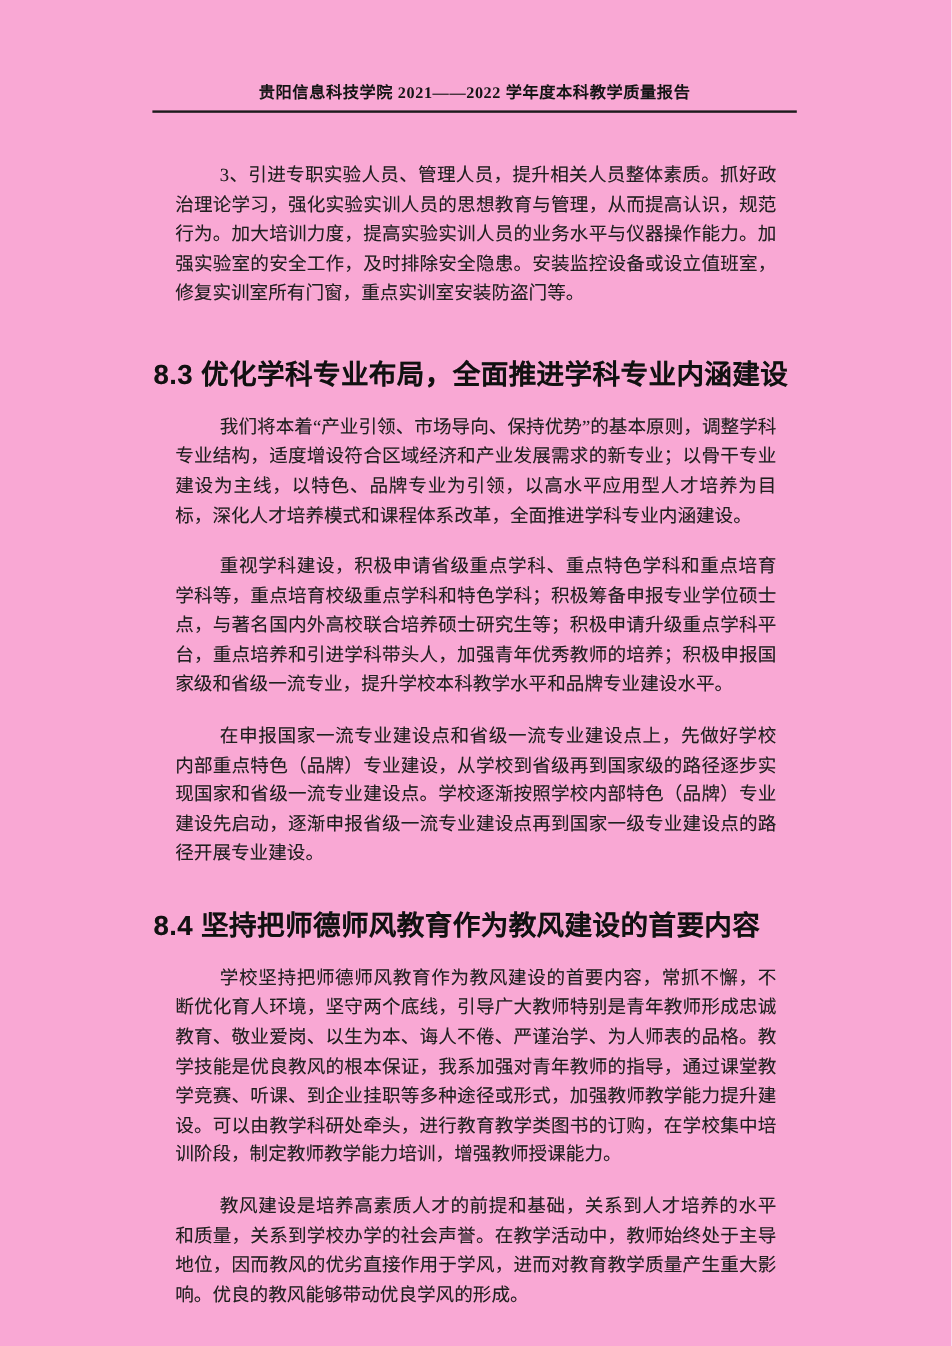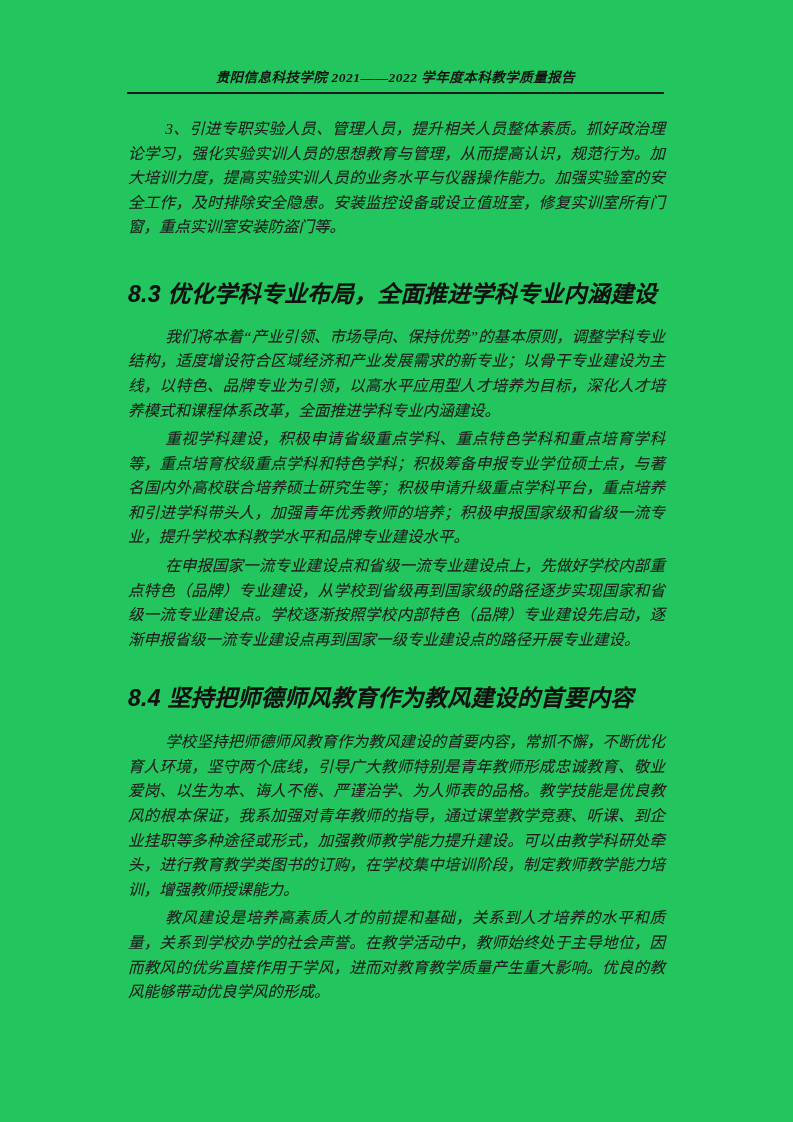--- a/index.html
+++ b/index.html
@@ -4,25 +4,24 @@
 <style>
   html, body {
     margin: 0;
     padding: 0;
     background: #ffffff;
   }
   .page {
     position: relative;
     width: 793px;
     height: 1122px;
-    background: #22c55e;
+    background: #f9a8d4;
     overflow: hidden;
     font-family: "Liberation Serif", "DejaVu Serif", serif;
     color: #1f1f1f;
-    font-style: italic;
   }
   
   .header {
     position: absolute;
     left: 127px;
     width: 537px;
     top: 66px;
     text-align: center;
     border-bottom: 2px solid #1c1c1c;
     padding-bottom: 6px;
@@ -35,21 +34,21 @@
     white-space: nowrap;
   }
   
   .content {
     position: absolute;
     left: 128px;
     width: 537px;
     top: 117px;
   }
   .para {
-    margin: 0;
+    margin: 18px;
     font-size: 15.5px;
     line-height: 24.6px;
     text-align: justify;
     text-justify: inter-character;
     text-indent: 2.4em;
     color: #1f1f1f;
     text-shadow: 0 0 0.4px rgba(30,30,30,0.35);
   }
   .para + .para { margin-top: 4px; }
   .heading {

